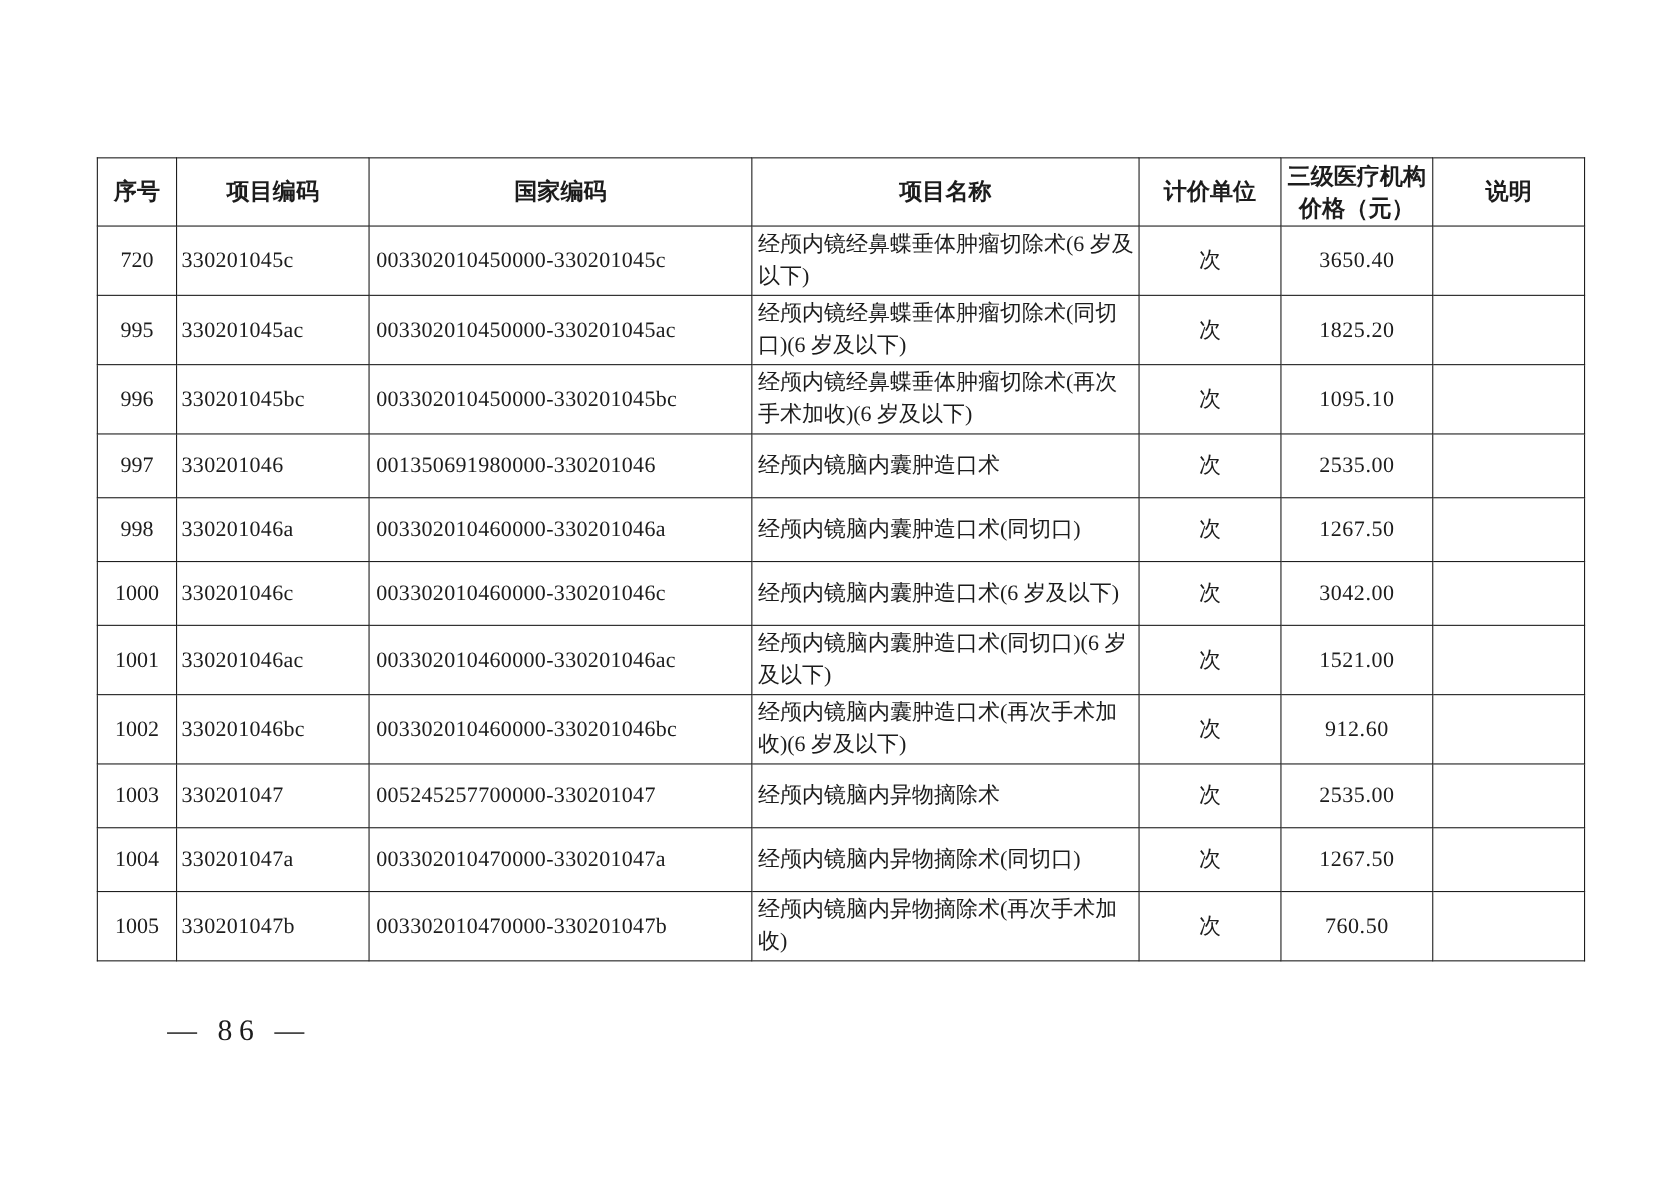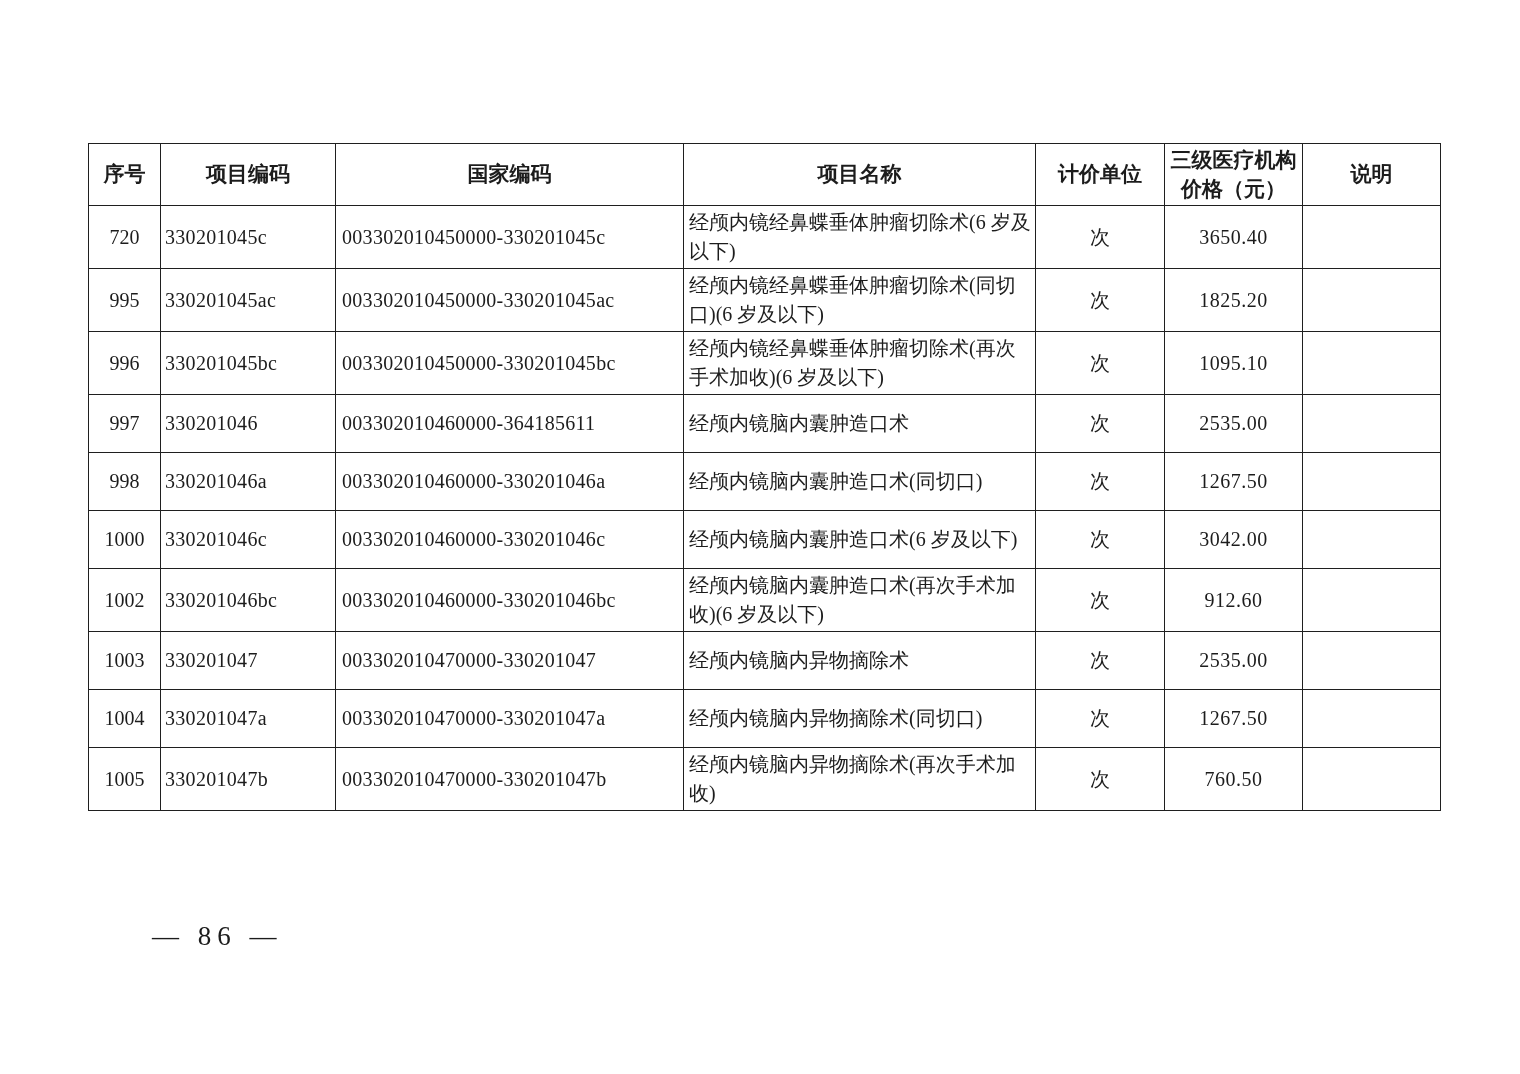--- a/index.html
+++ b/index.html
@@ -109,21 +109,21 @@
           <td class="col-code">330201045bc</td>
           <td class="col-national_code">003302010450000-330201045bc</td>
           <td class="col-name">经颅内镜经鼻蝶垂体肿瘤切除术(再次手术加收)(6 岁及以下)</td>
           <td class="col-unit">次</td>
           <td class="col-price">1095.10</td>
           <td class="col-note"></td>
         </tr>
         <tr>
           <td class="col-seq">997</td>
           <td class="col-code">330201046</td>
-          <td class="col-national_code">003302010460000-364185611</td>
+          <td class="col-national_code">001350691980000-330201046</td>
           <td class="col-name">经颅内镜脑内囊肿造口术</td>
           <td class="col-unit">次</td>
           <td class="col-price">2535.00</td>
           <td class="col-note"></td>
         </tr>
         <tr>
           <td class="col-seq">998</td>
           <td class="col-code">330201046a</td>
           <td class="col-national_code">003302010460000-330201046a</td>
           <td class="col-name">经颅内镜脑内囊肿造口术(同切口)</td>
@@ -134,32 +134,41 @@
         <tr>
           <td class="col-seq">1000</td>
           <td class="col-code">330201046c</td>
           <td class="col-national_code">003302010460000-330201046c</td>
           <td class="col-name">经颅内镜脑内囊肿造口术(6 岁及以下)</td>
           <td class="col-unit">次</td>
           <td class="col-price">3042.00</td>
           <td class="col-note"></td>
         </tr>
         <tr>
+          <td class="col-seq">1001</td>
+          <td class="col-code">330201046ac</td>
+          <td class="col-national_code">003302010460000-330201046ac</td>
+          <td class="col-name">经颅内镜脑内囊肿造口术(同切口)(6 岁及以下)</td>
+          <td class="col-unit">次</td>
+          <td class="col-price">1521.00</td>
+          <td class="col-note"></td>
+        </tr>
+        <tr>
           <td class="col-seq">1002</td>
           <td class="col-code">330201046bc</td>
           <td class="col-national_code">003302010460000-330201046bc</td>
           <td class="col-name">经颅内镜脑内囊肿造口术(再次手术加收)(6 岁及以下)</td>
           <td class="col-unit">次</td>
           <td class="col-price">912.60</td>
           <td class="col-note"></td>
         </tr>
         <tr>
           <td class="col-seq">1003</td>
           <td class="col-code">330201047</td>
-          <td class="col-national_code">003302010470000-330201047</td>
+          <td class="col-national_code">005245257700000-330201047</td>
           <td class="col-name">经颅内镜脑内异物摘除术</td>
           <td class="col-unit">次</td>
           <td class="col-price">2535.00</td>
           <td class="col-note"></td>
         </tr>
         <tr>
           <td class="col-seq">1004</td>
           <td class="col-code">330201047a</td>
           <td class="col-national_code">003302010470000-330201047a</td>
           <td class="col-name">经颅内镜脑内异物摘除术(同切口)</td>

